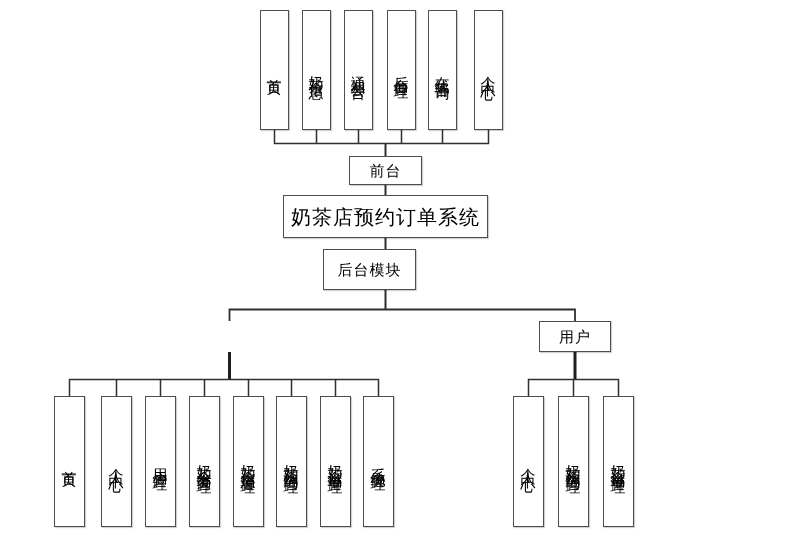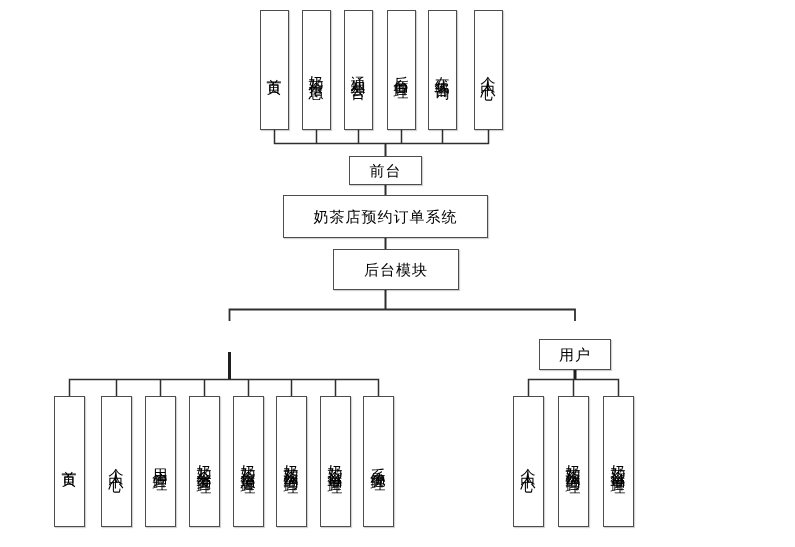--- a/index.html
+++ b/index.html
@@ -34,21 +34,21 @@
   .node.vert {
     writing-mode: vertical-rl;
     text-orientation: upright;
     letter-spacing: 3px;
   }
   .node.horiz {
     letter-spacing: 1px;
     white-space: nowrap;
   }
   .node.root {
-    font-size: 15px;
+    font-size: 20px;
   }
 </style>
 </head>
 <body>
 
 <div class="stage">
 
   <svg class="wires" viewBox="0 0 795 547" xmlns="http://www.w3.org/2000/svg">
 
     <g stroke="#2f2f2f" stroke-width="1.5" fill="none">
@@ -80,23 +80,23 @@
   <div class="node vert" style="left:302px;top:10px;width:29px;height:120px">奶茶信息</div>
   <div class="node vert" style="left:344px;top:10px;width:29px;height:120px">通知公告</div>
   <div class="node vert" style="left:387px;top:10px;width:29px;height:120px">后台管理</div>
   <div class="node vert" style="left:428px;top:10px;width:29px;height:120px">在线咨询</div>
   <div class="node vert" style="left:474px;top:10px;width:29px;height:120px">个人中心</div>
 
   <div class="node horiz" style="left:349px;top:156px;width:73px;height:29px">前台</div>
 
   <div class="node horiz root" style="left:283px;top:195px;width:205px;height:43px">奶茶店预约订单系统</div>
 
-  <div class="node horiz" style="left:333px;top:249px;width:126px;height:41px">后台模块</div>
+  <div class="node horiz" style="left:323px;top:249px;width:93px;height:41px">后台模块</div>
 
-  <div class="node horiz" style="left:539px;top:339px;width:72px;height:31px">用户</div>
+  <div class="node horiz" style="left:539px;top:321px;width:72px;height:31px">用户</div>
 
   <div class="node vert" style="left:54px;top:396px;width:31px;height:131px">首页</div>
   <div class="node vert" style="left:101px;top:396px;width:31px;height:131px">个人中心</div>
   <div class="node vert" style="left:145px;top:396px;width:31px;height:131px">用户管理</div>
   <div class="node vert" style="left:189px;top:396px;width:31px;height:131px">奶茶分类管理</div>
   <div class="node vert" style="left:233px;top:396px;width:31px;height:131px">奶茶信息管理</div>
   <div class="node vert" style="left:276px;top:396px;width:31px;height:131px">奶茶预约管理</div>
   <div class="node vert" style="left:320px;top:396px;width:31px;height:131px">奶茶订单管理</div>
   <div class="node vert" style="left:363px;top:396px;width:31px;height:131px">系统管理</div>
 

